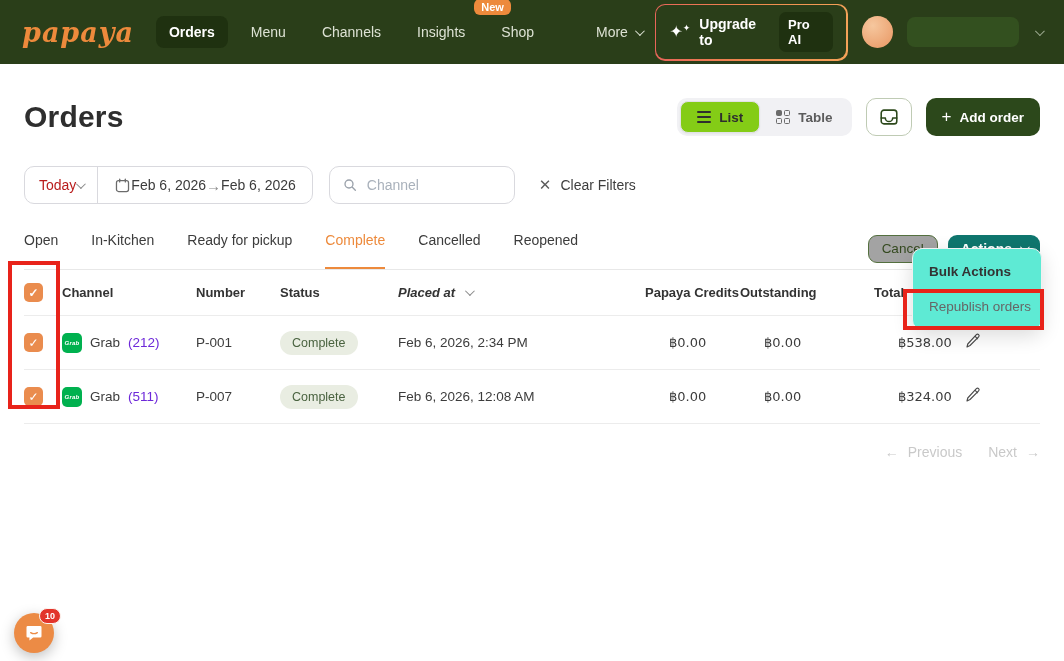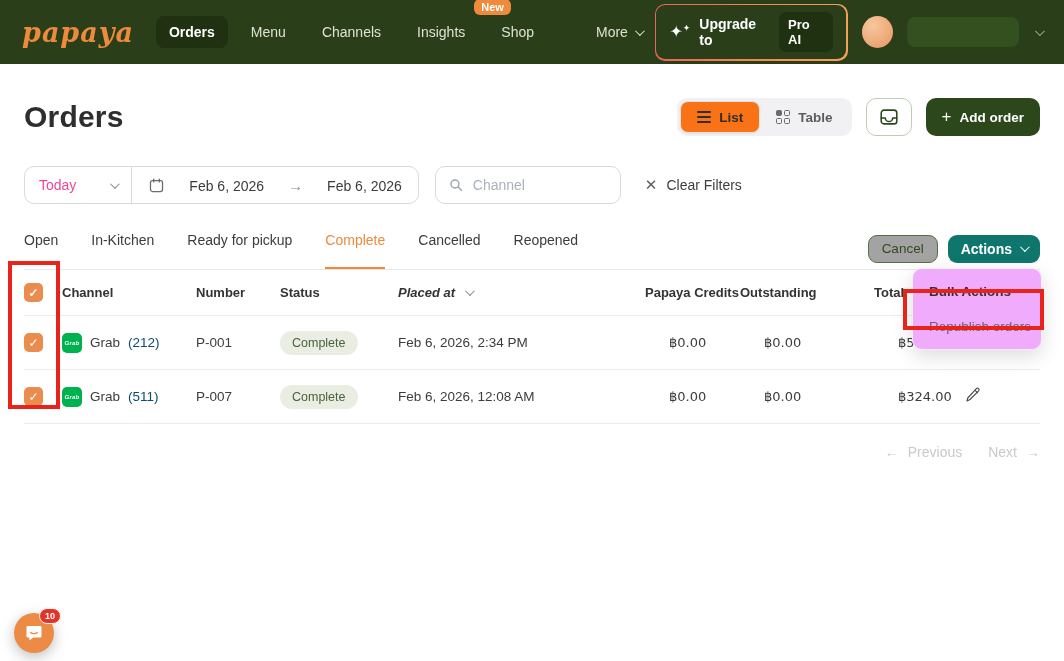--- a/index.html
+++ b/index.html
@@ -57,21 +57,21 @@
   .page-header { display:flex; align-items:center; margin-top:34px; }
   .page-title { font-size:30px; font-weight:700; color:#2e2e2e; letter-spacing:.2px; }
   .header-controls { margin-left:auto; display:flex; align-items:center; gap:14px; }
   .segmented {
     background:#F1F1F4; border-radius:10px; display:flex; padding:3px; height:38px; align-items:stretch;
   }
   .segment {
     display:flex; align-items:center; gap:8px; padding:0 16px; border-radius:8px;
     color:#5c5c5c; font-weight:700; font-size:13.5px; cursor:pointer;
   }
-  .segment.active { background:#f97316; border:1px solid #E2E2E6; color:#2e2e2e; box-shadow:0 1px 2px rgba(0,0,0,.05); }
+  .segment.active { background:#84cc16; border:1px solid #E2E2E6; color:#2e2e2e; box-shadow:0 1px 2px rgba(0,0,0,.05); }
   .list-icon { display:flex; flex-direction:column; gap:3px; }
   .list-icon span { width:14px; height:2px; background:#2e2e2e; border-radius:1px; }
   .grid-icon { display:grid; grid-template-columns:6px 6px; grid-template-rows:6px 6px; gap:2px; }
   .grid-icon i { border:1.5px solid #6b6b6b; border-radius:1.5px; }
   .grid-icon i:nth-child(1){ background:#6b6b6b; }
   .icon-btn {
     width:46px; height:38px; border:1px solid #BFCBB4; border-radius:10px; background:#fff;
     display:flex; align-items:center; justify-content:center; cursor:pointer;
   }
   .btn-primary {
@@ -79,24 +79,24 @@
     padding:0 16px; font-weight:700; font-size:13.5px; display:flex; align-items:center; gap:8px; cursor:pointer;
     font-family:"Liberation Sans", sans-serif;
   }
   .plus-glyph { font-size:17px; font-weight:400; }
 
   
   .filter-row { display:flex; align-items:center; gap:16px; margin-top:30px; }
   .date-group {
     display:flex; align-items:center; border:1px solid #D9D9DE; border-radius:10px; height:38px; background:#fff;
   }
-  .range-select { display:flex; align-items:center; gap:34px; padding:0 14px; cursor:pointer; color:#ec4899; }
+  .range-select { display:flex; align-items:center; padding:0 14px; cursor:pointer; color:#b91c1c; }
   .range-select .chev { color:#8a8a8a; }
   .date-divider { width:1px; height:38px; background:#D9D9DE; }
-  .date-part { display:flex; align-items:flex-end; gap:24px; padding:0 16px; }
+  .date-part { display:flex; align-items:center; gap:0; padding:0 16px; }
   .arrow-glyph { color:#8a8a8a; font-size:15px; }
   .search-box {
     display:flex; align-items:center; gap:9px; border:1px solid #D9D9DE; border-radius:10px;
     height:38px; padding:0 12px; width:186px; background:#fff;
   }
   .search-box input {
     border:none; outline:none; width:120px; font-size:14px; color:#3c3c3c;
     font-family:"Liberation Sans", sans-serif;
   }
   .search-box input::placeholder { color:#A9B1BB; }
@@ -140,39 +140,39 @@
     display:flex; align-items:center; justify-content:center; font-size:12px; cursor:pointer;
   }
   .col-placed { display:flex; align-items:center; gap:10px;font-style:italic; }
   .col-placed .chev { color:#8a8a8a; }
   .channel-cell { display:flex; align-items:center; gap:8px; }
   .grab-chip {
     width:20px; height:20px; background:#00B14F; border-radius:5px; color:#fff;
     display:flex; align-items:center; justify-content:center;
     font-size:6px; font-weight:700; font-style:italic; letter-spacing:.2px;
   }
-  .channel-count { color:#0c4a6e; }
+  .channel-count { color:#6d28d9; }
   .status-badge {
     display:inline-block; background:#E9EDE2; color:#4A6340; border-radius:999px;
     padding:5px 12px; font-size:12.5px;
   }
   .money { font-family:"DejaVu Sans", sans-serif; font-size:13px;margin-left:24px; }
   .edit-cell { padding-left:12px; }
   .edit-btn { cursor:pointer; display:inline-flex; }
 
   
   .pagination {
     display:flex; justify-content:flex-end; gap:26px; margin-top:20px;
     color:#C9C9C9; font-size:14px;
   }
   .page-link { display:flex; align-items:center; gap:9px; cursor:default; }
 
   
   .actions-menu {
-    position:absolute; left:912px; top:268px; width:130px; background:#f0abfc;
+    position:absolute; left:912px; top:248px; width:130px; background:#5eead4;
     border-radius:10px; box-shadow:0 6px 20px rgba(0,0,0,.14); border:1px solid #f0f0f0;
     padding:5px 0; z-index:50;
   }
   .menu-item { padding:10px 16px; font-size:13.5px; cursor:pointer; white-space:nowrap; }
   .menu-item.strong { font-weight:700; color:#333; }
   .menu-item.plain { color:#666; }
 
   
   .annotation {
     position:absolute; border:4px solid #E8231A; z-index:100; pointer-events:none;

